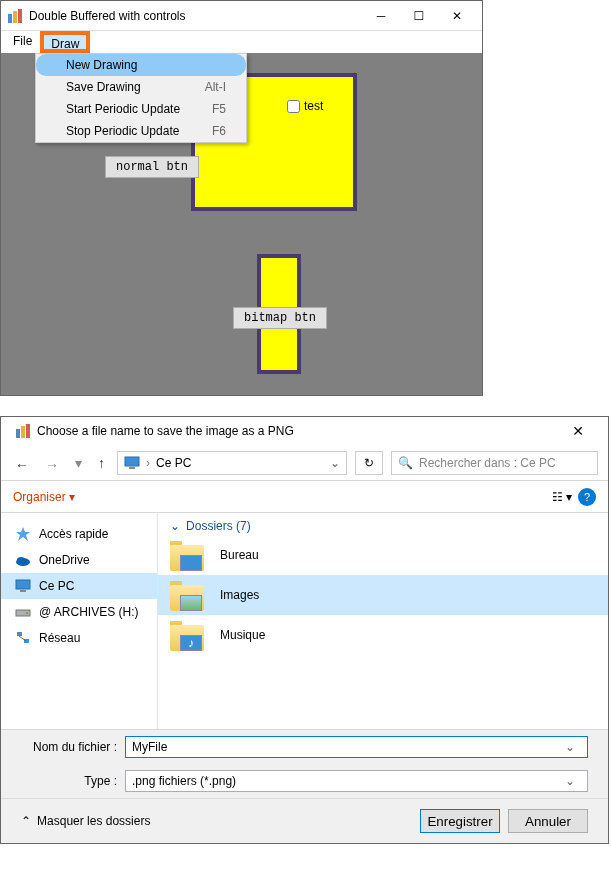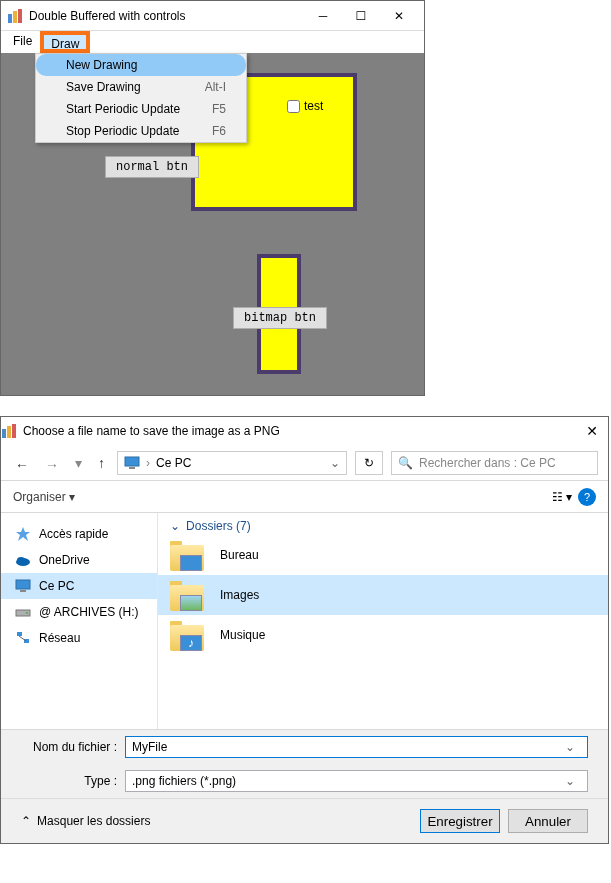--- a/index.html
+++ b/index.html
@@ -1,19 +1,19 @@
 <!DOCTYPE html>
 <html><head>
 <meta charset="utf-8">
 <style>
 * { box-sizing: border-box; margin: 0; padding: 0; }
 body { font-family: "Segoe UI", sans-serif; font-size: 12px; background: #fff; width: 611px; }
 
 
-.win1 { width: 425px; border: 1px solid #666; position: relative; }
+.win1 { width: 483px; border: 1px solid #666; position: relative; }
 .titlebar { height: 30px; background: #fff; display: flex; align-items: center; padding: 0 6px; border-bottom: 1px solid #ddd; }
 .titlebar .icon-app { width: 16px; height: 16px; margin-right: 6px; }
 .titlebar .title { flex: 1; font-size: 12px; }
 .titlebar .ctrl { width: 38px; height: 28px; display: flex; align-items: center; justify-content: center; color: #000; }
 .menubar { height: 22px; background: #fff; display: flex; align-items: stretch; padding: 0 4px; }
 .menubar .mitem { padding: 3px 8px; }
 .menubar .mitem.open { background: #cce8ff; border: 4px solid #f97316; padding: 2px 7px; }
 .canvas { height: 342px; background: #808080; position: relative; }
 .dropdown { position: absolute; top: 0; left: 34px; width: 212px; background: #f0f0f0; border: 1px solid #ccc; box-shadow: 2px 2px 4px rgba(0,0,0,0.3); z-index: 10; }
 .dropdown .ditem { display: flex; padding: 4px 20px 4px 30px; border-radius: 10px; }
@@ -24,31 +24,31 @@
 .shape1 { left: 190px; top: 20px; width: 166px; height: 138px; }
 .shape2 { left: 256px; top: 201px; width: 44px; height: 120px; }
 .cbox { position: absolute; left: 286px; top: 46px; display: flex; align-items: center; gap: 4px; background: transparent; }
 .cbox input { width: 13px; height: 13px; }
 .btn1 { position: absolute; background: #e1e1e1; border: 1px solid #adadad; padding: 3px 10px; font-size: 12px; font-family: Liberation Mono, monospace; }
 .nbtn { left: 104px; top: 103px; }
 .bbtn { left: 232px; top: 254px; }
 
 
 .win2 { width: 609px; margin-top: 20px; border: 1px solid #666; }
-.w2-title { height: 28px; display: flex; align-items: center; padding: 0 0; }
+.w2-title { height: 28px; display: flex; align-items: center; padding: 0 14px; }
 .w2-title .title { flex: 1; font-size: 12px; }
 .w2-title .close { width: 32px; text-align: center; font-size: 14px; }
 .navrow { height: 36px; display: flex; align-items: center; padding: 0 10px; gap: 8px; border-bottom: 1px solid #d9d9d9; }
 .navrow .arrow { color: #888; font-size: 14px; padding: 0 4px; }
 .navrow .arrow.active { color: #333; }
 .navrow .path { flex: 0 0 230px; height: 24px; border: 1px solid #ccc; display: flex; align-items: center; padding: 0 6px; gap: 6px; }
 .navrow .refresh { width: 28px; height: 24px; border: 1px solid #ccc; display: flex; align-items: center; justify-content: center; }
 .navrow .search { flex: 1; height: 24px; border: 1px solid #ccc; display: flex; align-items: center; padding: 0 6px; gap: 6px; color: #888; }
 .toolbar2 { height: 32px; display: flex; align-items: center; padding: 0 12px; border-bottom: 1px solid #d9d9d9; }
-.toolbar2 .org { color: #404040; }
+.toolbar2 .org { color: #c2410c; }
 .toolbar2 .spacer { flex: 1; }
 .toolbar2 .view { padding: 0 6px; }
 .toolbar2 .help { width: 18px; height: 18px; border-radius: 50%; background: #0078d7; color: #fff; display: flex; align-items: center; justify-content: center; font-size: 11px; }
 .w2-body { display: flex; height: 216px; }
 .sidebar { width: 156px; padding: 8px 0; }
 .sidebar .sitem { display: flex; align-items: center; gap: 8px; padding: 5px 14px; }
 .sidebar .sitem.sel { background: #cce8ff; }
 .sidebar .sicon { width: 16px; height: 16px; flex-shrink: 0; }
 .mainpane { flex: 1; padding: 4px 0; border-left: 1px solid #e5e5e5; overflow: hidden; }
 .mainpane .hdr { color: #1e4f8a; padding: 2px 12px; display: flex; align-items: center; gap: 6px; }

